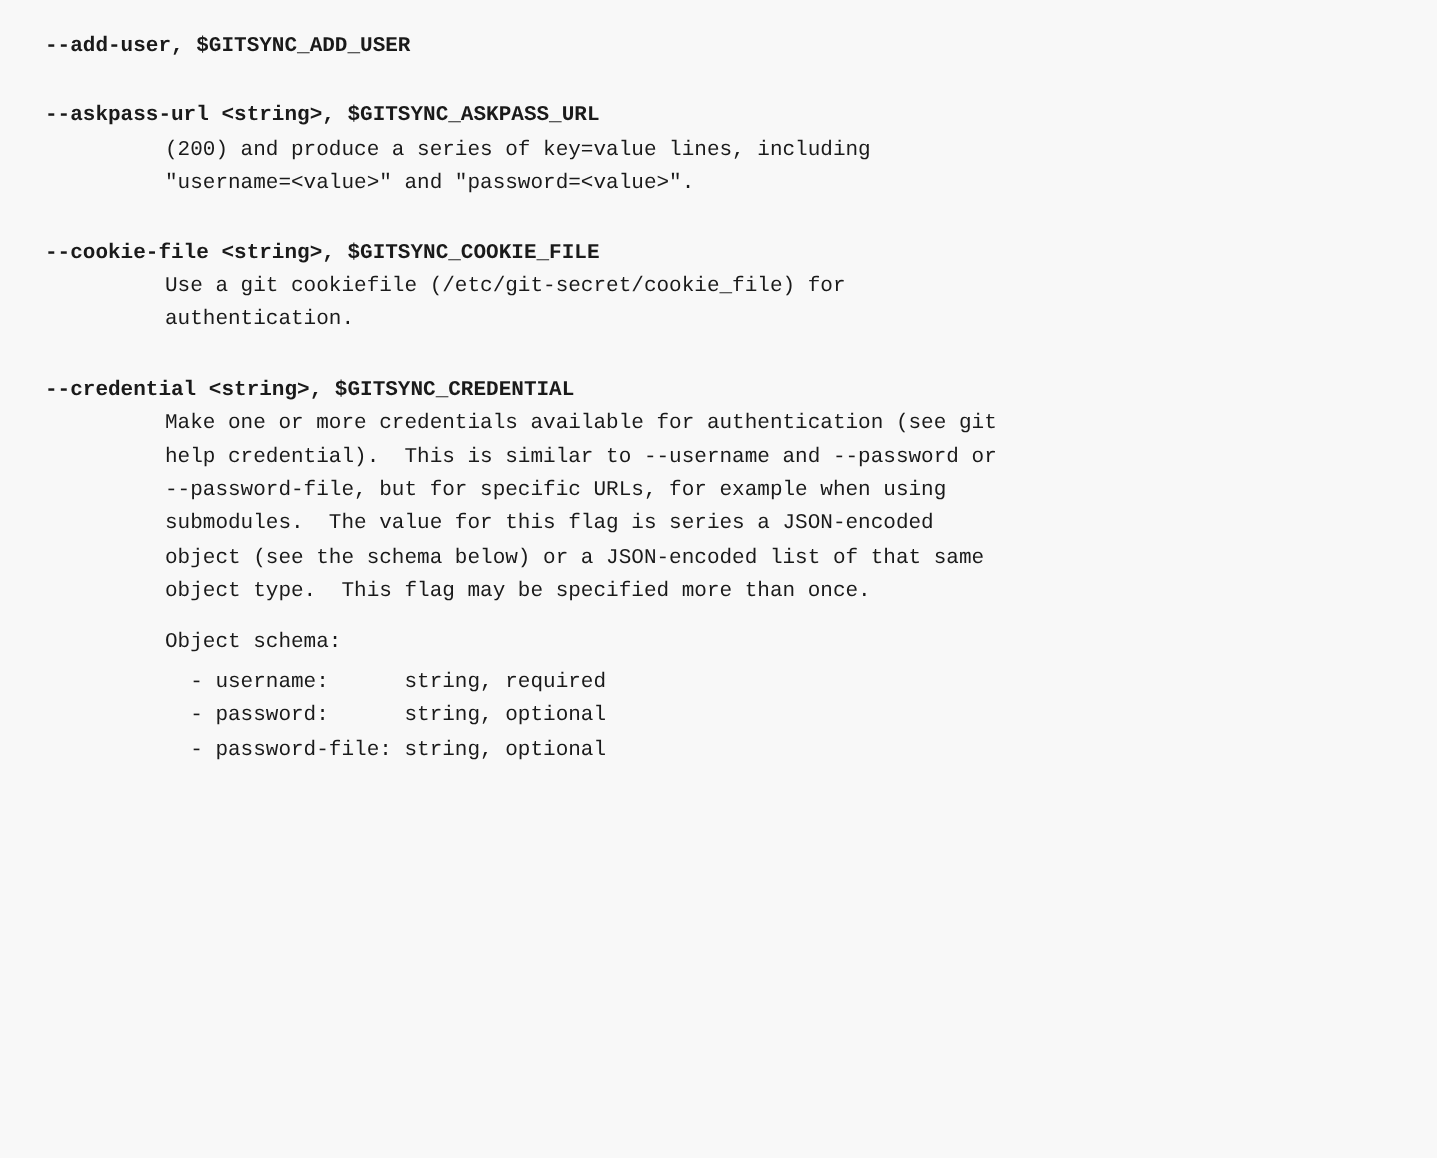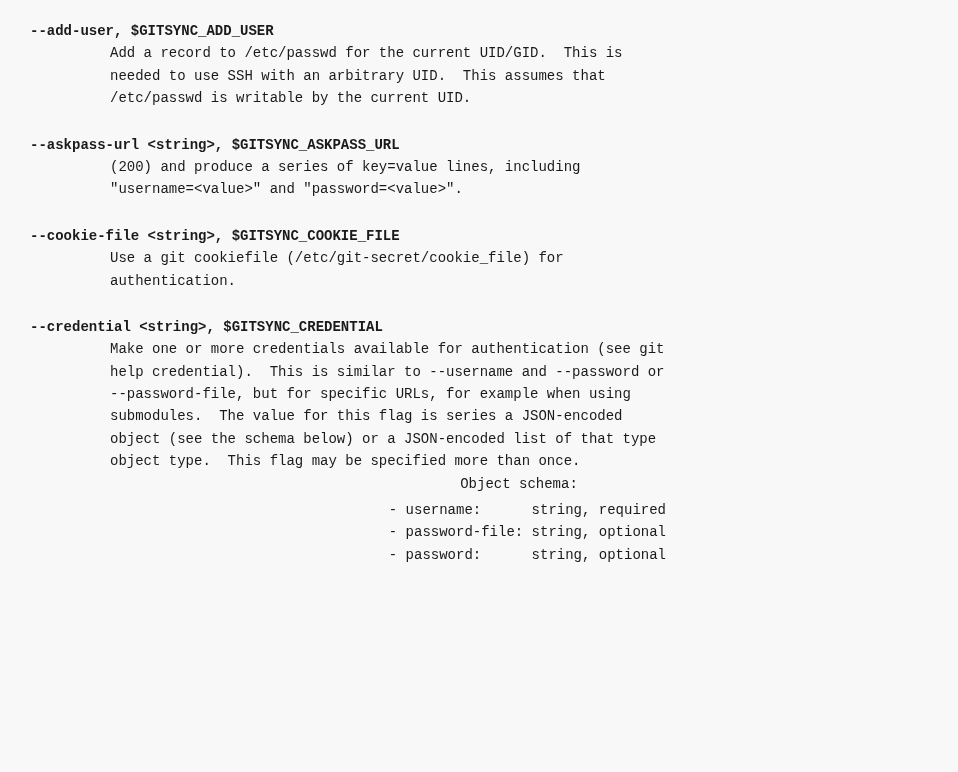--- a/index.html
+++ b/index.html
@@ -32,65 +32,61 @@
       white-space: pre;
     }
 
     .flag-description {
       padding-left: 80px;
       white-space: pre-wrap;
     }
 
     .schema-block {
       padding-left: 80px;
-      text-align: center;
+      margin-top: 12px;
     }
 
     .schema-title {
       display: block;
       margin-bottom: 4px;
     }
 
     .schema-row {
       white-space: pre;
       display: block;
     }
   </style>
 </head>
 <body>
 
 <div class="doc-container">
 <div class="flag-section">
       <div class="flag-header">--add-user, $GITSYNC_ADD_USER</div>
-      <div class="flag-description"><span>Add a record to /etc/passwd for the current UID/GID.  This is
-</span><span>needed to use SSH with an arbitrary UID.  This assumes that
-</span><span>/etc/passwd is writable by the current UID.
-</span></div>
     </div>
     <div class="flag-section">
       <div class="flag-header">--askpass-url &lt;string&gt;, $GITSYNC_ASKPASS_URL</div>
       <div class="flag-description"><span>(200) and produce a series of key=value lines, including
 </span><span>"username=&lt;value&gt;" and "password=&lt;value&gt;".
 </span></div>
     </div>
     <div class="flag-section">
       <div class="flag-header">--cookie-file &lt;string&gt;, $GITSYNC_COOKIE_FILE</div>
       <div class="flag-description"><span>Use a git cookiefile (/etc/git-secret/cookie_file) for
 </span><span>authentication.
 </span></div>
     </div>
     <div class="flag-section">
       <div class="flag-header">--credential &lt;string&gt;, $GITSYNC_CREDENTIAL</div>
       <div class="flag-description"><span>Make one or more credentials available for authentication (see git
 </span><span>help credential).  This is similar to --username and --password or
 </span><span>--password-file, but for specific URLs, for example when using
 </span><span>submodules.  The value for this flag is series a JSON-encoded
-</span><span>object (see the schema below) or a JSON-encoded list of that type
+</span><span>object (see the schema below) or a JSON-encoded list of that same
 </span><span>object type.  This flag may be specified more than once.
 </span></div>
       <div class="schema-block">
         <span class="schema-title">Object schema:</span>
         <span class="schema-row">  - username:      string, required</span>
+        <span class="schema-row">  - password:      string, optional</span>
         <span class="schema-row">  - password-file: string, optional</span>
-        <span class="schema-row">  - password:      string, optional</span>
       </div>
     </div>
   </div>
 
 </body></html>

